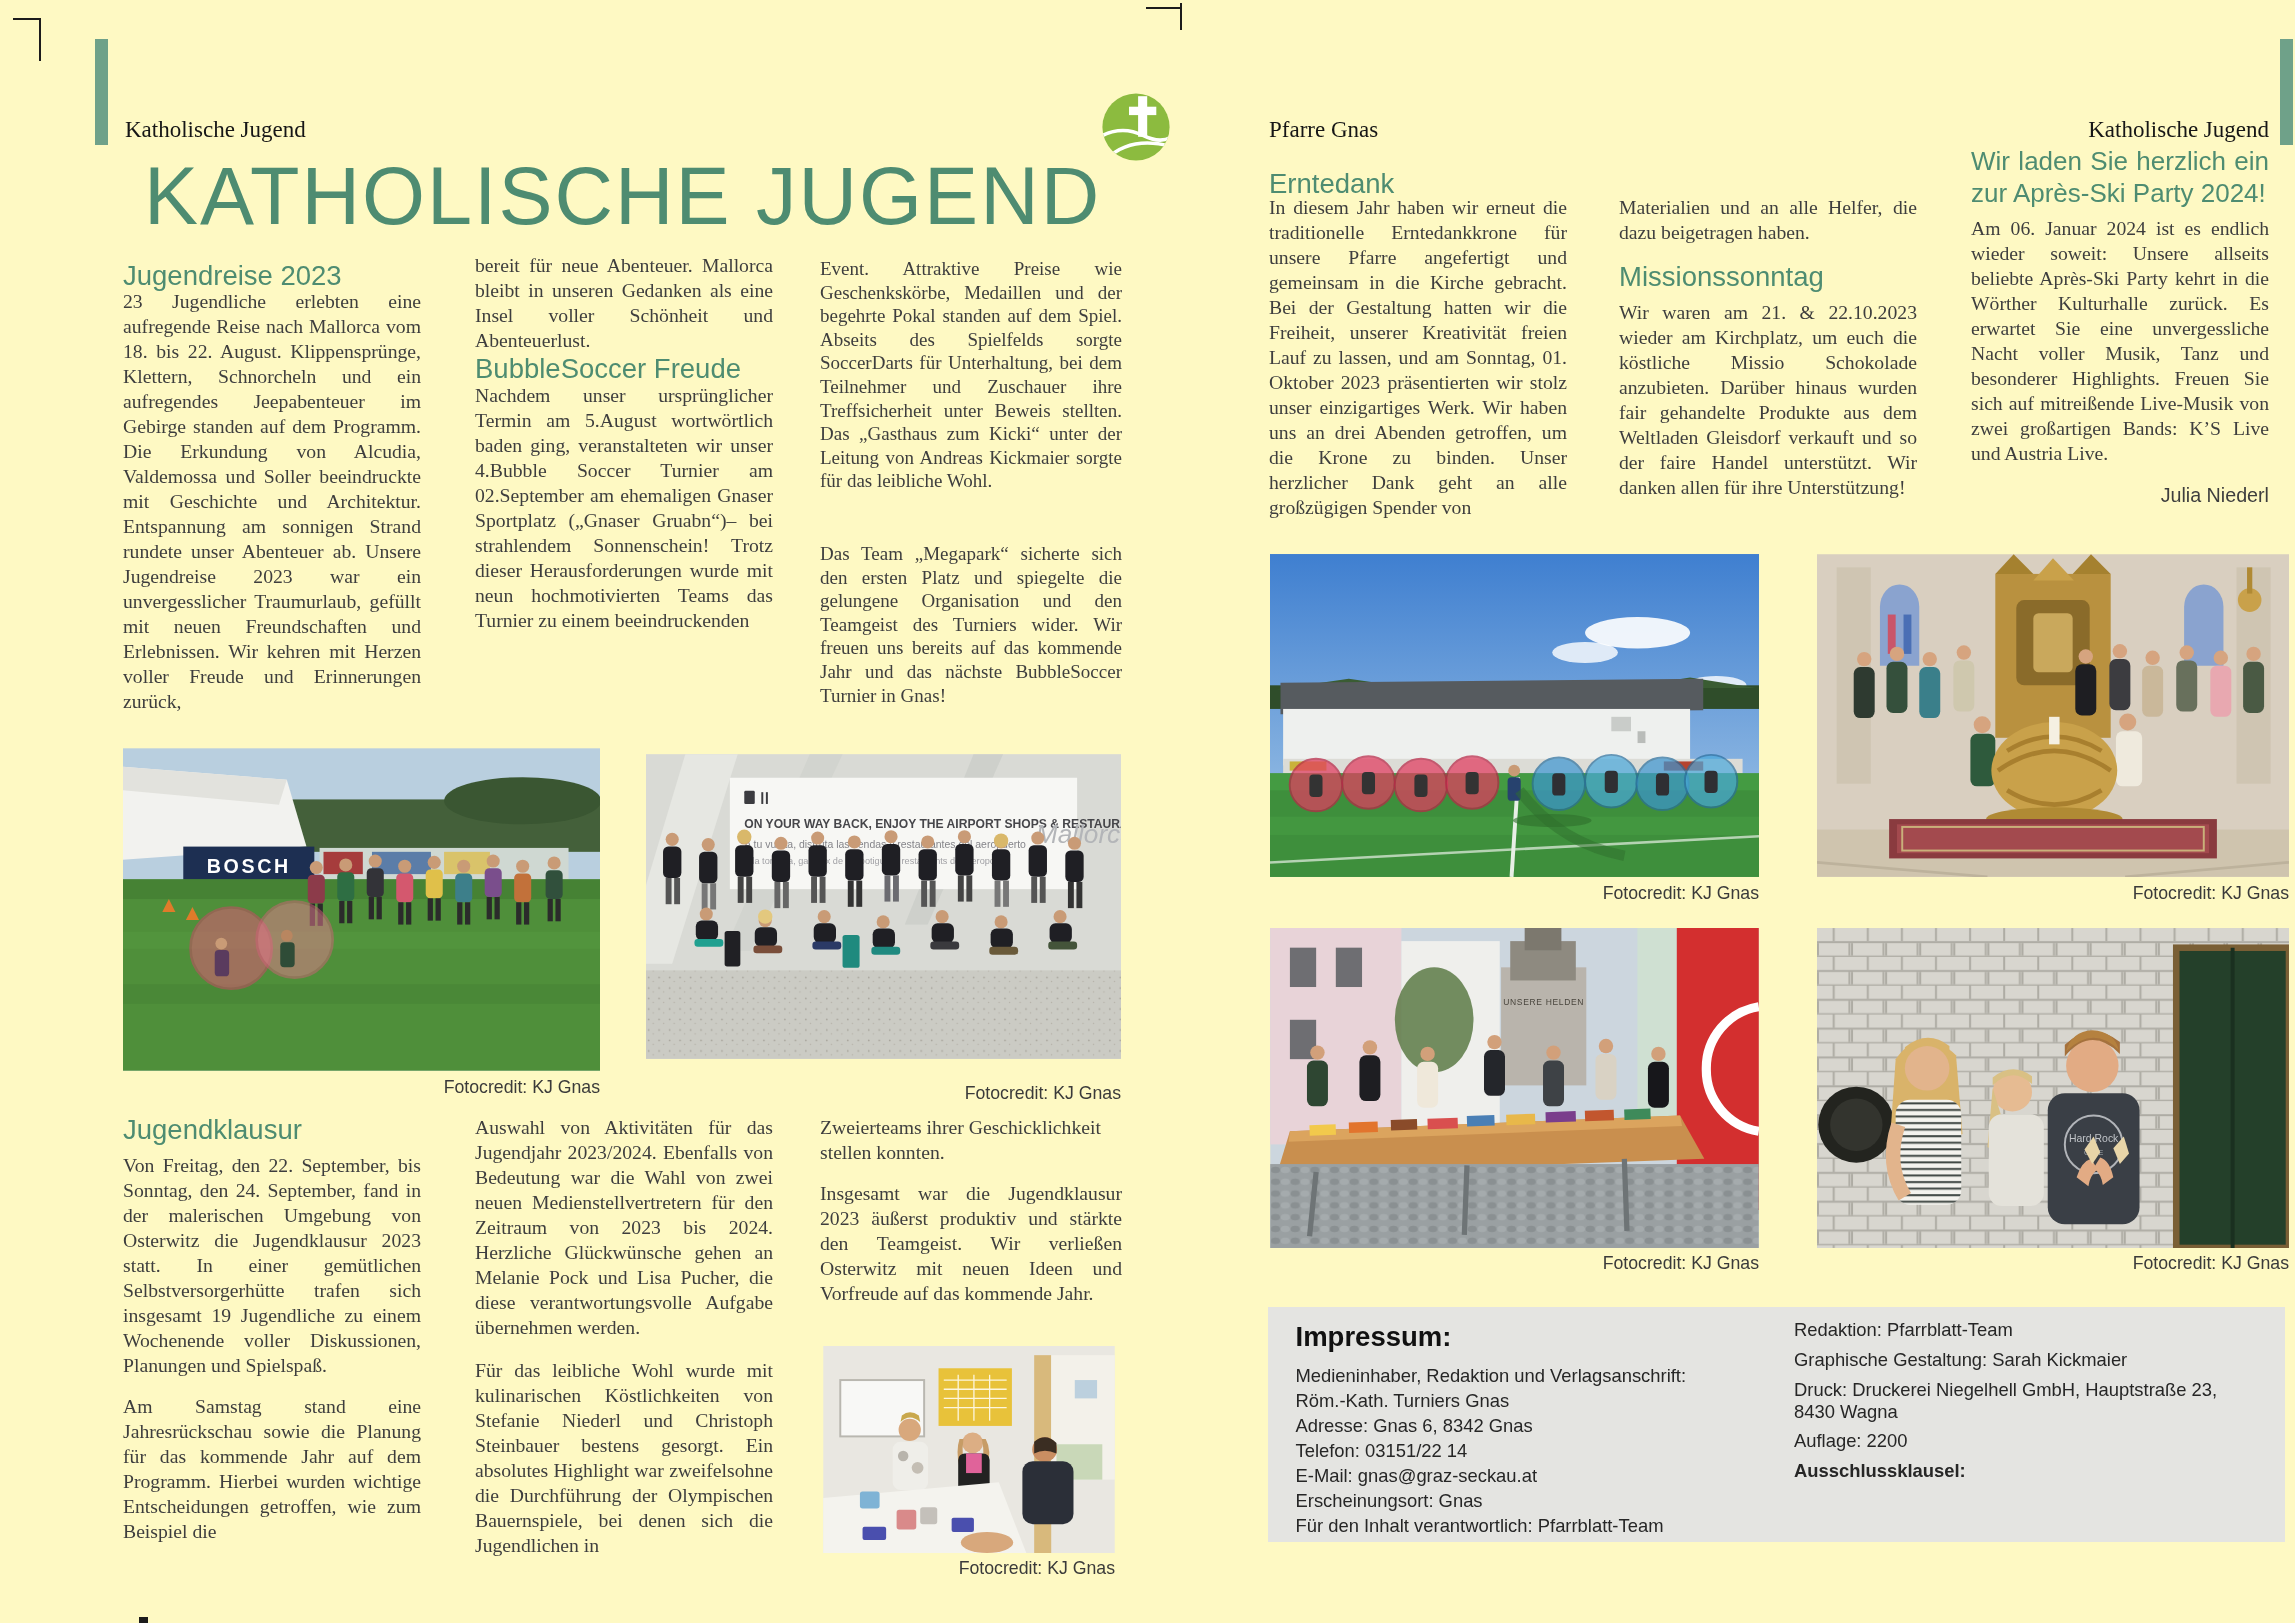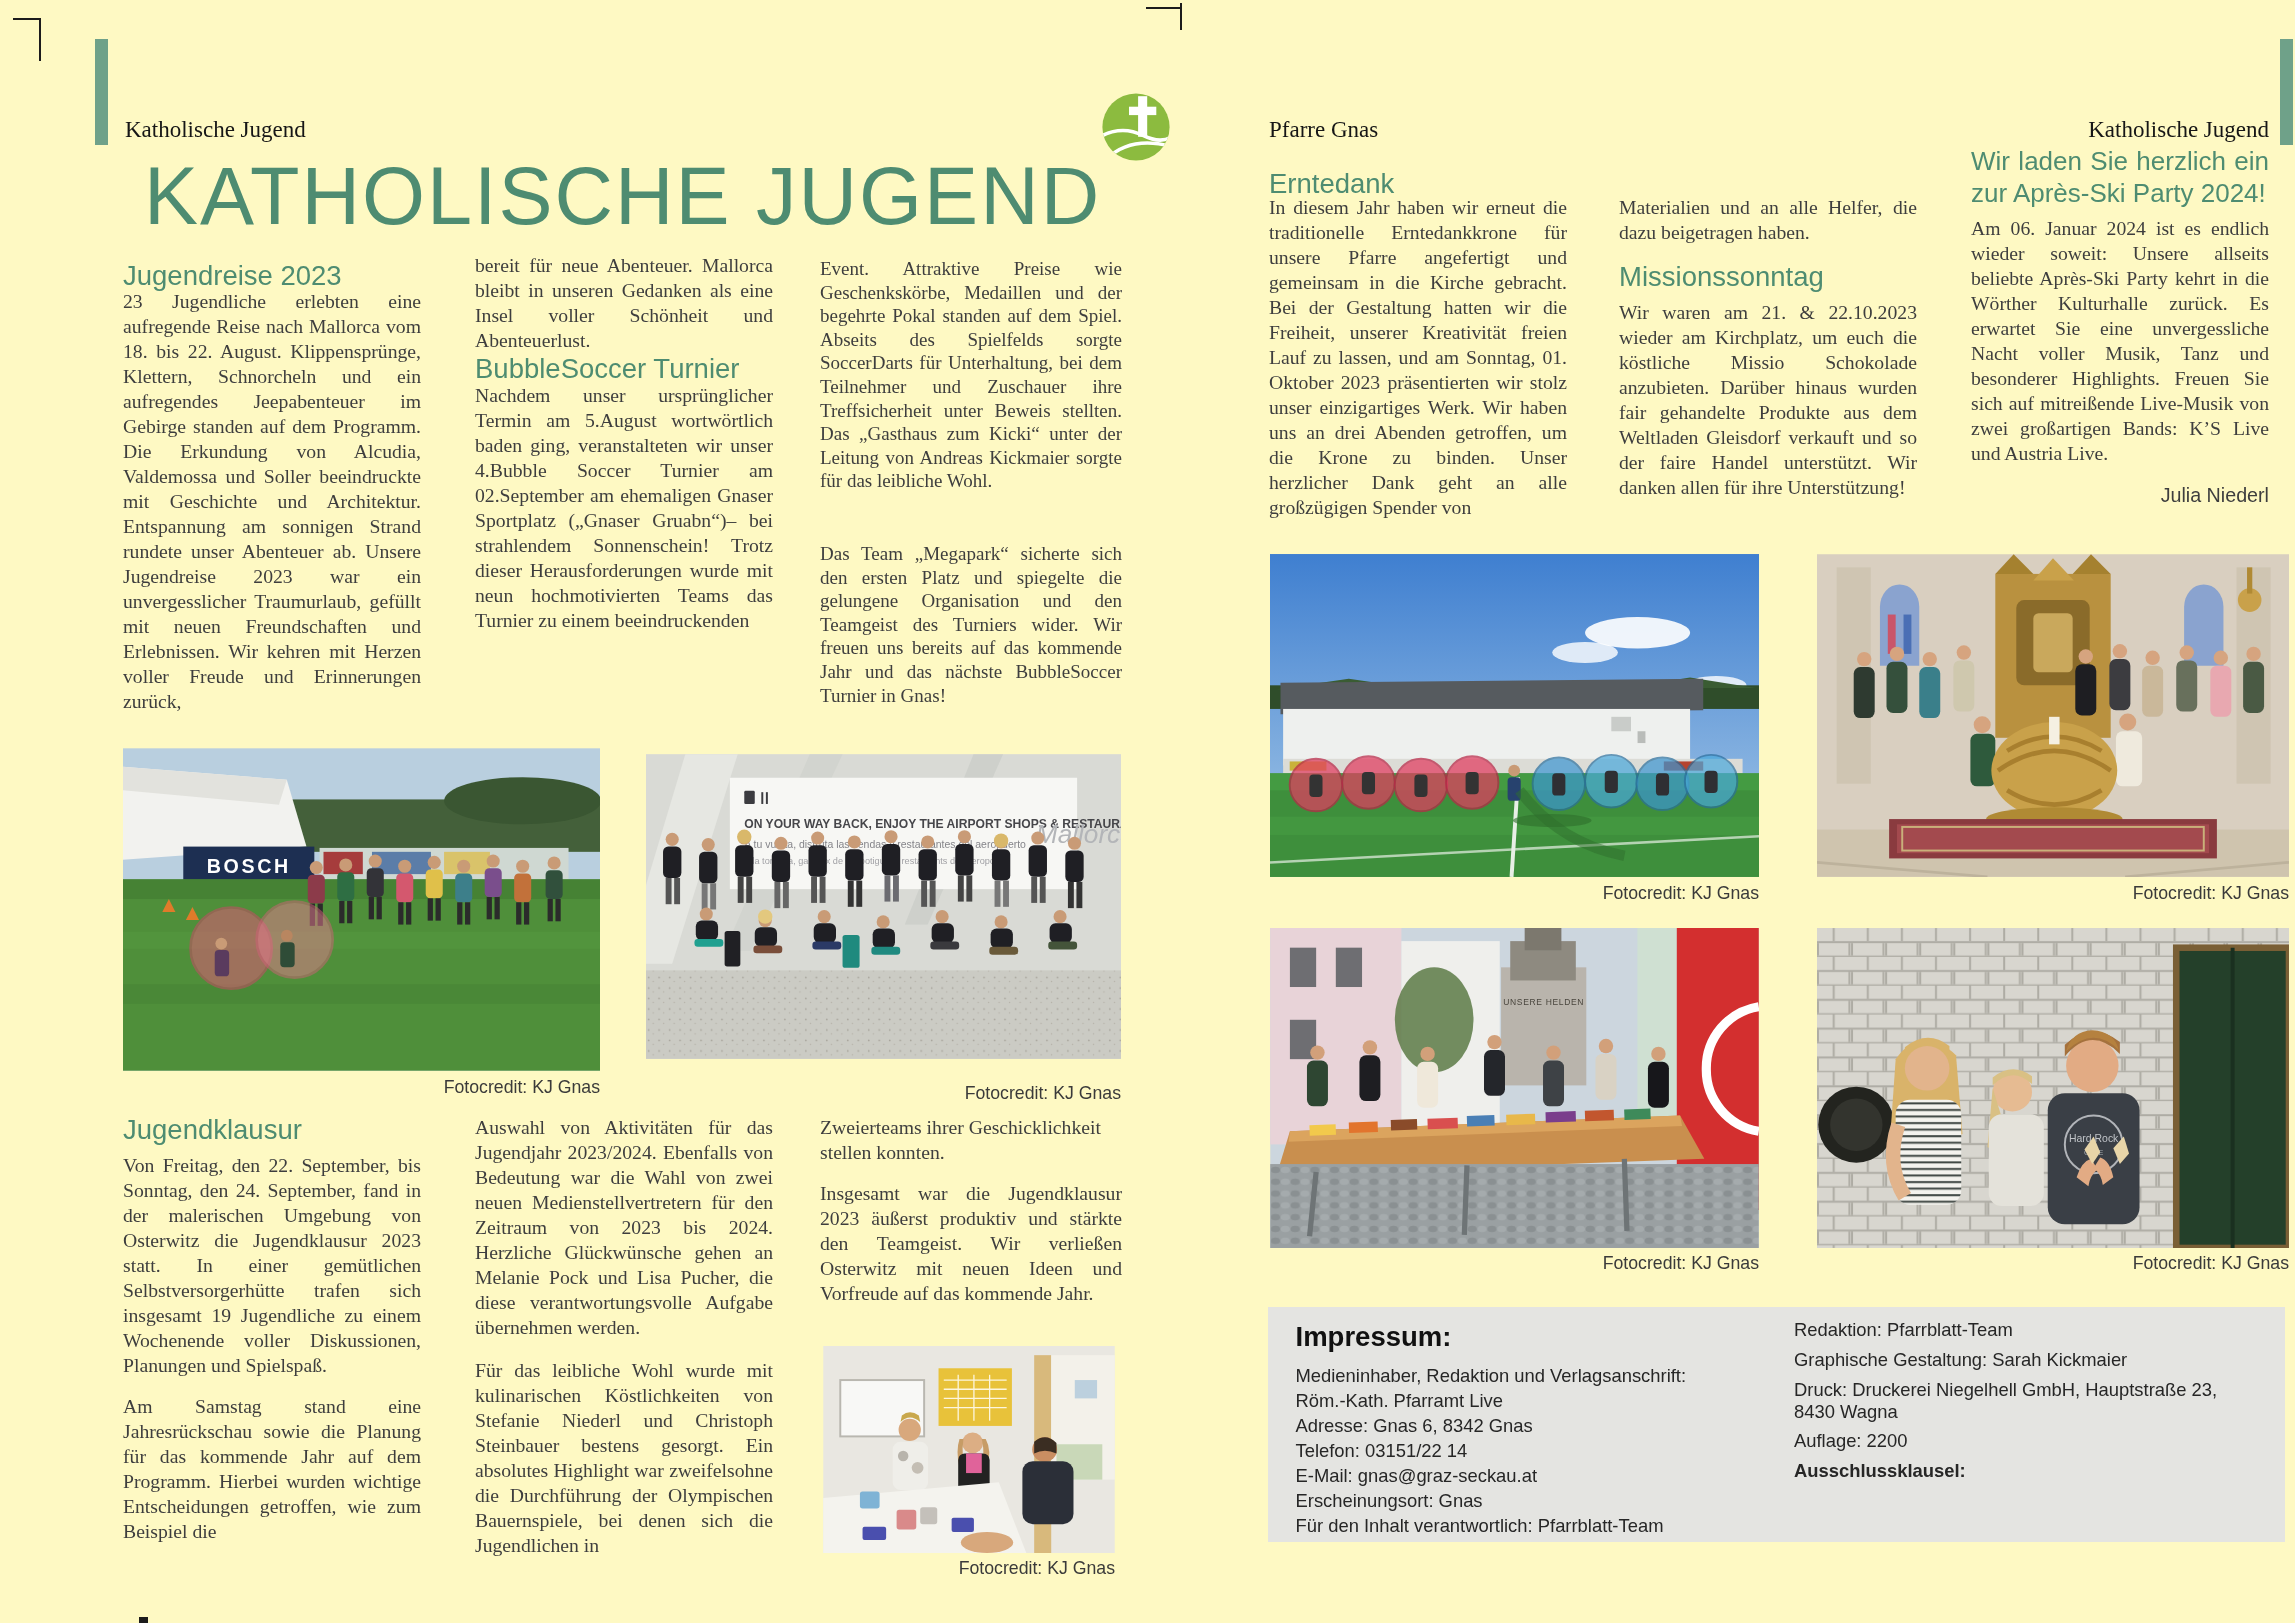--- a/index.html
+++ b/index.html
@@ -57,21 +57,21 @@
         <rect x="40" y="21" width="39" height="12" fill="#fff"></rect>
         <path d="M-5,66 Q28,46 60,62 T110,56" stroke="#fff" stroke-width="5" fill="none"></path>
         <path d="M8,96 Q42,62 102,78" stroke="#fff" stroke-width="5" fill="none"></path>
       </g>
     </svg>
 
     <div class="h2" style="left:123px;top:260px;">Jugendreise 2023</div>
     <p class="body-text" style="left:123px;top:289px;margin:0;">23 Jugendliche erlebten eine aufregende Reise nach Mallorca vom 18. bis 22. August. Klippensprünge, Klettern, Schnorcheln und ein aufregendes Jeepabenteuer im Gebirge standen auf dem Programm. Die Erkundung von Alcudia, Valdemossa und Soller beeindruckte mit Geschichte und Architektur. Entspannung am sonnigen Strand rundete unser Abenteuer ab. Unsere Jugendreise 2023 war ein unvergesslicher Traumurlaub, gefüllt mit neuen Freundschaften und Erlebnissen. Wir kehren mit Herzen voller Freude und Erinnerungen zurück,</p>
     <p class="body-text" style="left:475px;top:253px;margin:0;">bereit für neue Abenteuer. Mallorca bleibt in unseren Gedanken als eine Insel voller Schönheit und Abenteuerlust.</p>
 
-    <div class="h2" style="left:475px;top:353px;">BubbleSoccer Turnier</div>
+    <div class="h2" style="left:475px;top:353px;">BubbleSoccer Freude</div>
     <p class="body-text" style="left:475px;top:383px;margin:0;line-height:25px;">Nachdem unser ursprünglicher Termin am 5.August wortwörtlich baden ging, veranstalteten wir unser 4.Bubble Soccer Turnier am 02.September am ehemaligen Gnaser Sportplatz („Gnaser Gruabn“)– bei strahlendem Sonnenschein! Trotz dieser Herausforderungen wurde mit neun hochmotivierten Teams das Turnier zu einem beeindruckenden</p>
     <p class="body-text tight" style="left:820px;top:257px;margin:0;width:302px;">Event. Attraktive Preise wie Geschenkskörbe, Medaillen und der begehrte Pokal standen auf dem Spiel. Abseits des Spielfelds sorgte SoccerDarts für Unterhaltung, bei dem Teilnehmer und Zuschauer ihre Treffsicherheit unter Beweis stellten. Das „Gasthaus zum Kicki“ unter der Leitung von Andreas Kickmaier sorgte für das leibliche Wohl.</p>
     <p class="body-text tight" style="left:820px;top:542px;margin:0;width:302px;">Das Team „Megapark“ sicherte sich den ersten Platz und spiegelte die gelungene Organisation und den Teamgeist des Turniers wider. Wir freuen uns bereits auf das kommende Jahr und das nächste BubbleSoccer Turnier in Gnas!</p>
 
     <svg class="photo" style="left:123px;top:748px;" width="477" height="323" viewBox="0 0 728 492">
       <defs>
         <symbol id="figS" overflow="visible">
           <circle cx="10" cy="10" r="10" fill="#c99b76"></circle>
           <rect x="-3" y="21" width="26" height="44" rx="7" fill="currentColor"></rect>
           <rect x="0" y="65" width="8" height="34" fill="#2b2b2b"></rect>
@@ -447,21 +447,21 @@
         <polygon points="408,338 422,318 432,342 420,360" fill="#e8d5a8"></polygon>
         <polygon points="452,336 468,318 476,344 462,360" fill="#e8d5a8"></polygon>
       </g>
     </svg>
     <div class="fotocredit" style="left:1817px;top:1253px;width:472px;">Fotocredit: KJ Gnas</div>
 
     <div class="impressum-box">
       <div class="imp-title">Impressum:</div>
       <div class="imp-lines">
         <div>Medieninhaber, Redaktion und Verlagsanschrift:</div>
-        <div>Röm.-Kath. Pfarramt Live</div>
+        <div>Röm.-Kath. Turniers Gnas</div>
         <div>Adresse: Gnas 6, 8342 Gnas</div>
         <div>Telefon: 03151/22 14</div>
         <div>E-Mail: gnas@graz-seckau.at</div>
         <div>Erscheinungsort: Gnas</div>
         <div>Für den Inhalt verantwortlich: Pfarrblatt-Team</div>
       </div>
       <div class="imp-right">
         <div class="entry">Redaktion: Pfarrblatt-Team</div>
         <div class="entry">Graphische Gestaltung: Sarah Kickmaier</div>
         <div class="entry">Druck: Druckerei Niegelhell GmbH, Hauptstraße 23, 8430 Wagna</div>

